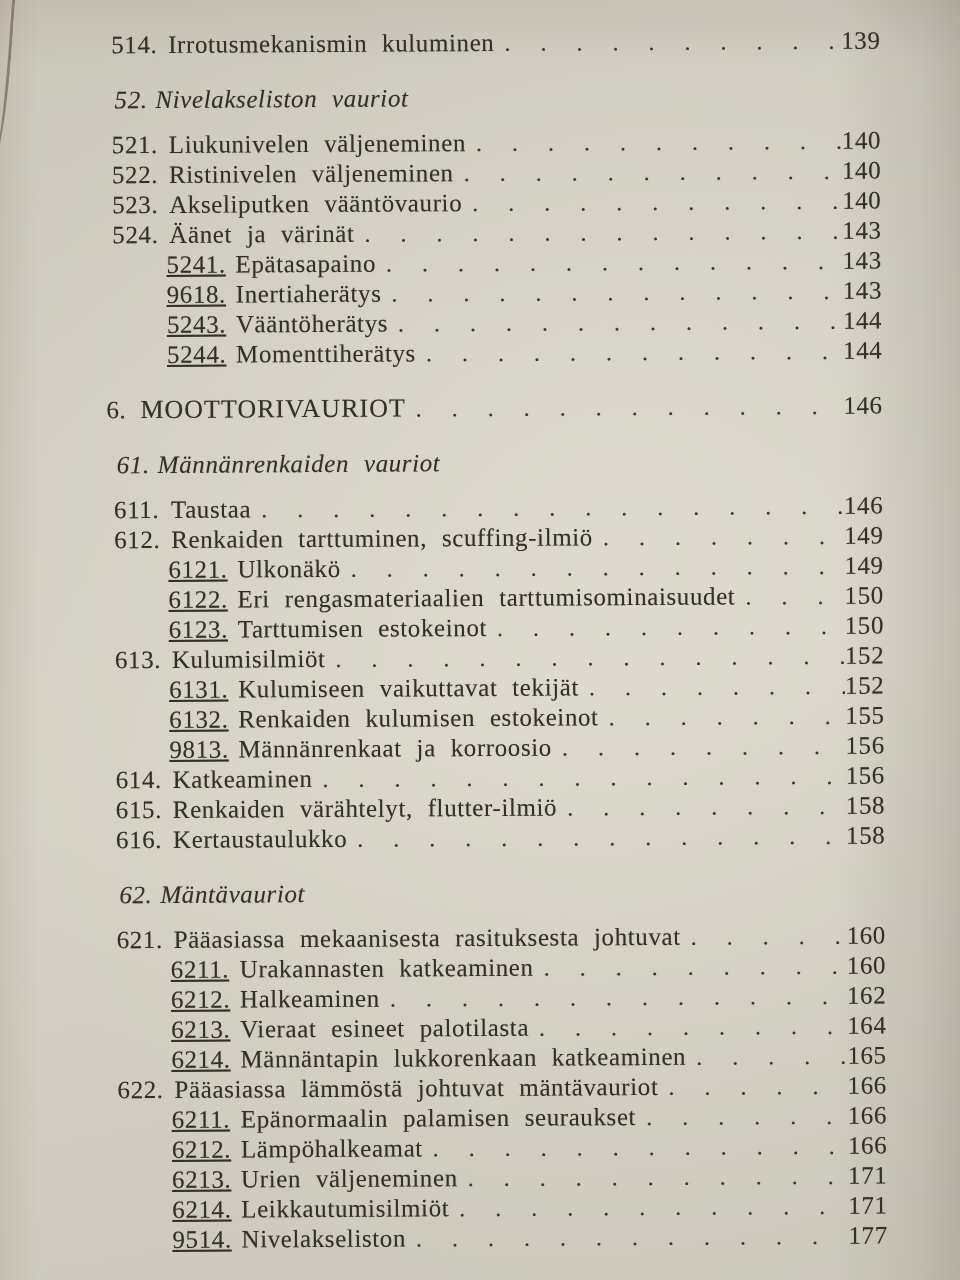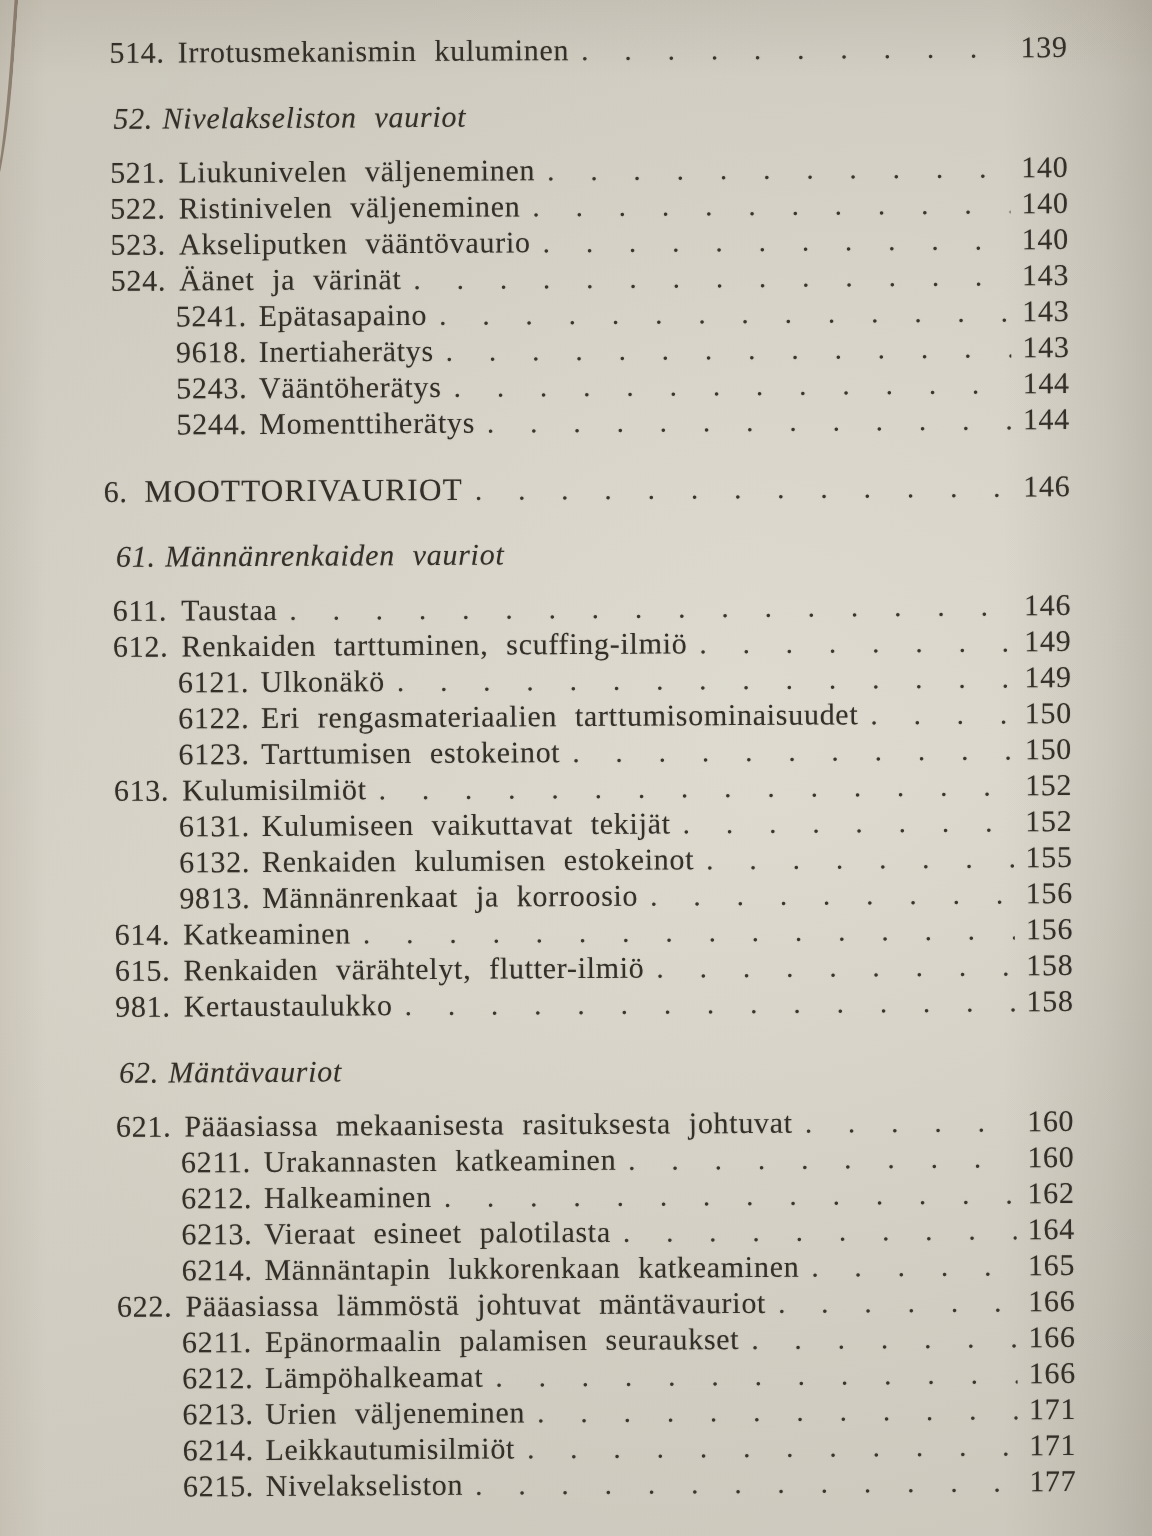--- a/index.html
+++ b/index.html
@@ -44,40 +44,40 @@
     letter-spacing: 0.6px;
     word-spacing: 0.32em;
     text-shadow: 0 0 1px rgba(55,50,44,0.35);
   }
   .row {
     display: flex;
     align-items: baseline;
     line-height: 30px;
     height: 30px;
   }
-  .num { display: inline-block; flex: 0 0 auto; }
+  .num { display: inline-block; flex: 0 0 auto; margin-left: 20px; }
   .label { flex: 0 0 auto; white-space: nowrap; }
   .dots {
     flex: 1 1 0;
     overflow: hidden;
     white-space: nowrap;
     letter-spacing: 8px;
     padding: 0 14px 0 10px;
     color: #3a362e;
     font-size: 24px;
   }
   .pg {
     flex: 0 0 auto;
     min-width: 58px;
-    text-align: center;
+    text-align: left;
   }
   .item.lvl1 { padding-left: 94px; }
   .item.lvl1 .num { width: 57px; }
   .item.lvl2 { padding-left: 148px; }
-  .item.lvl2 .num { width: 69px; }
+  .item.lvl2 .num { width: 69px; text-decoration: underline; }
   .chapter { padding-left: 87px; margin: 25px 0; }
   .chapter .num { width: 34px; }
   .chapter .label { letter-spacing: 1px; font-size: 26px; }
   .section {
     padding-left: 97px;
     margin: 25px 0 15px 0;
     font-style: italic;
   }
   .section .num { width: 41px; }
 </style>
@@ -216,21 +216,21 @@
         <span class="dots">. . . . . . . . . . . . . . . . . . . . . . . . . . . . . . . . . . . . . . . . . . . . . . . . . . . . . . . . . . . . . . . . . . . . . . </span>
         <span class="pg">156</span>
       </div>
       <div class="row item lvl1">
         <span class="num">615.</span>
         <span class="label">Renkaiden värähtelyt, flutter-ilmiö</span>
         <span class="dots">. . . . . . . . . . . . . . . . . . . . . . . . . . . . . . . . . . . . . . . . . . . . . . . . . . . . . . . . . . . . . . . . . . . . . . </span>
         <span class="pg">158</span>
       </div>
       <div class="row item lvl1">
-        <span class="num">981.</span>
+        <span class="num">616.</span>
         <span class="label">Kertaustaulukko</span>
         <span class="dots">. . . . . . . . . . . . . . . . . . . . . . . . . . . . . . . . . . . . . . . . . . . . . . . . . . . . . . . . . . . . . . . . . . . . . . </span>
         <span class="pg">158</span>
       </div>
       <div class="row section">
         <span class="num">62.</span>
         <span class="label">Mäntävauriot</span>
       </div>
       <div class="row item lvl1">
         <span class="num">621.</span>
@@ -286,19 +286,19 @@
         <span class="dots">. . . . . . . . . . . . . . . . . . . . . . . . . . . . . . . . . . . . . . . . . . . . . . . . . . . . . . . . . . . . . . . . . . . . . . </span>
         <span class="pg">171</span>
       </div>
       <div class="row item lvl2">
         <span class="num">6214.</span>
         <span class="label">Leikkautumisilmiöt</span>
         <span class="dots">. . . . . . . . . . . . . . . . . . . . . . . . . . . . . . . . . . . . . . . . . . . . . . . . . . . . . . . . . . . . . . . . . . . . . . </span>
         <span class="pg">171</span>
       </div>
       <div class="row item lvl2">
-        <span class="num">6215.</span>
+        <span class="num">9514.</span>
         <span class="label">Nivelakseliston</span>
         <span class="dots">. . . . . . . . . . . . . . . . . . . . . . . . . . . . . . . . . . . . . . . . . . . . . . . . . . . . . . . . . . . . . . . . . . . . . . </span>
         <span class="pg">177</span>
       </div>
     </div>
 </div>
 
 </body></html>

